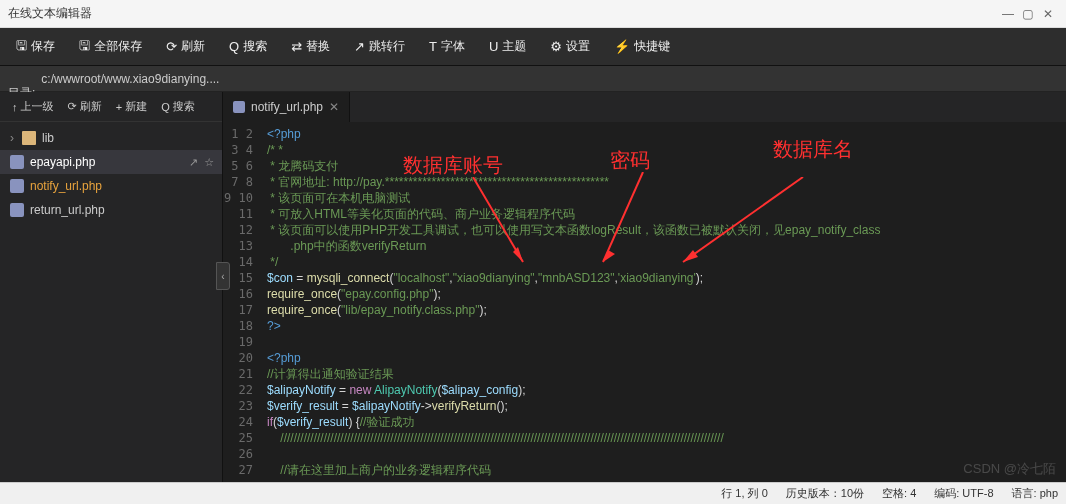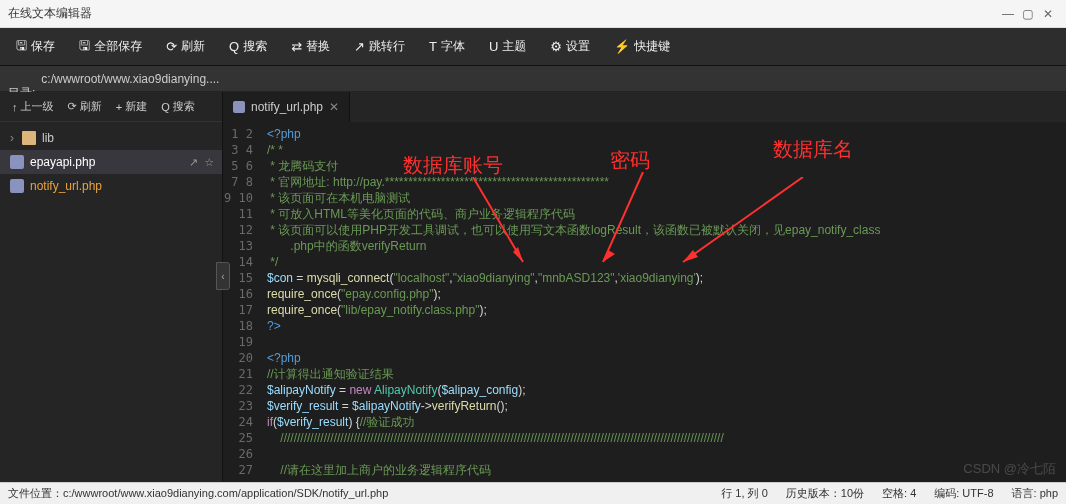--- a/index.html
+++ b/index.html
@@ -135,20 +135,24 @@
           <span>epayapi.php</span>
           <span class="rowactions">
             <span>↗</span>
             <span>☆</span>
           </span>
         </div>
       <div class="trow highlight">
           <span class="ficon php-ico"></span>
           <span>notify_url.php</span>
         </div>
+      <div class="trow">
+          <span class="ficon php-ico"></span>
+          <span>return_url.php</span>
+        </div>
     </div>
   </div>
 
   <div class="gutter-collapse">‹</div>
 
   <div class="editor">
     <div class="tabs">
       <div class="tab">
         <span class="ficon php-ico" style="width:12px;height:12px"></span>
         <span>notify_url.php</span>
@@ -229,21 +233,20 @@
         </svg>
       <svg class="arrow" style="left:440px;top:55px" width="150" height="95">
           <line x1="140" y1="0" x2="20" y2="85" stroke="#ff3030" stroke-width="2"></line>
           <polygon points="20,85 30,73 35,80" fill="#ff3030"></polygon>
         </svg>
     </div>
   </div>
 </div>
 
 <div class="status">
-  <span><span>文件位置：</span><span>c:/wwwroot/www.xiao9dianying.com/application/SDK/notify_url.php</span></span>
   <span class="spacer"></span>
   <span>行 1, 列 0</span>
   <span>历史版本：10份</span>
   <span>空格: 4</span>
   <span>编码: UTF-8</span>
   <span>语言: php</span>
 </div>
 
 <div class="watermark">CSDN @冷七陌</div>
 

